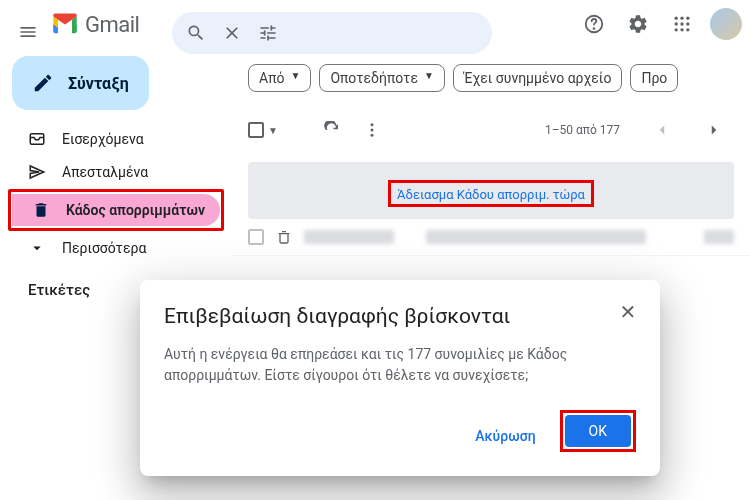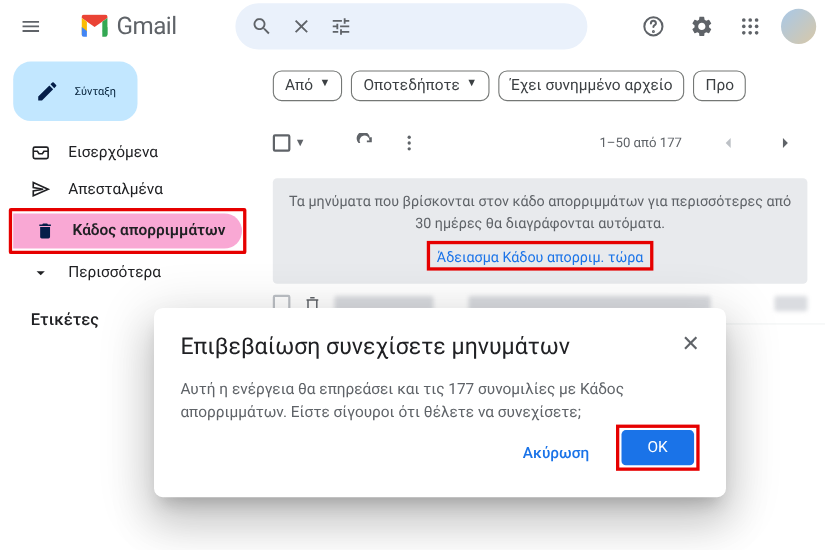--- a/index.html
+++ b/index.html
@@ -1,32 +1,32 @@
 <!DOCTYPE html>
 <html><head>
 <meta charset="utf-8">
 <style>
 * { margin: 0; padding: 0; box-sizing: border-box; font-family: 'Google Sans', Roboto, Arial, sans-serif; }
 body { background: #fff; width: 750px; height: 500px; overflow: hidden; position: relative; }
 
-.header { display: flex; align-items: center; height: 48px; padding: 12px 8px; gap: 24px; }
+.header { display: flex; height: 48px; padding: 12px 8px; gap: 3px; }
 .hamburger { width: 40px; height: 40px; display: flex; align-items: center; justify-content: center; cursor: pointer; border-radius: 50%; }
 .logo { display: flex; align-items: center; gap: 6px; cursor: pointer; }
 .logo-text { font-size: 22px; color: #5f6368; letter-spacing: -0.5px; }
 .search-bar { flex: 1; max-width: 320px; margin-left: 30px; background: #eaf1fb; border-radius: 24px; height: 42px; display: flex; align-items: center; padding: 0 6px; }
 .search-icon-btn, .clear-btn, .tune-btn { width: 36px; height: 36px; display: flex; align-items: center; justify-content: center; cursor: pointer; border-radius: 50%; }
 .search-input { flex: 1; border: none; background: transparent; font-size: 15px; color: #202124; outline: none; }
 .header-right { display: flex; align-items: center; gap: 4px; margin-left: auto; }
 .icon-btn { width: 40px; height: 40px; display: flex; align-items: center; justify-content: center; cursor: pointer; border-radius: 50%; color: #5f6368; }
 .avatar { width: 32px; height: 32px; border-radius: 50%; background: linear-gradient(135deg, #a8c8e8, #d8c8a8); margin-left: 4px; }
 
 .body-wrap { display: flex; height: calc(100% - 48px); }
 .sidebar { width: 232px; padding: 8px 0 8px 8px; }
 .compose { display: inline-flex; align-items: center; gap: 14px; background: #c2e7ff; border-radius: 16px; padding: 16px 20px; cursor: pointer; margin-bottom: 12px; margin-left: 4px; }
-.compose-label { font-size: 10px; color: #001d35; font-weight: 400; }
+.compose-label { font-size: 16px; color: #001d35; font-weight: 700; }
 .nav-item { display: flex; align-items: center; gap: 16px; height: 32px; padding: 0 12px 0 20px; border-radius: 0 16px 16px 0; cursor: pointer; font-size: 14px; color: #202124; margin: 1px 0; }
 .nav-item.active { background: #f9a8d4; font-weight: 600; }
 .nav-outline { border: 3px solid #e60000; border-radius: 2px; padding: 1px; margin-right: 8px; }
 .labels-header { padding: 16px 12px 8px 20px; font-size: 15px; font-weight: 500; color: #202124; }
 
 .main { flex: 1; padding: 8px 0 0 0; }
 .filter-row { display: flex; gap: 8px; padding: 8px 0 12px 16px; }
 .chip { display: inline-flex; gap: 6px; border: 1px solid #747775; border-radius: 8px; padding: 5px 10px; font-size: 14px; color: #3c4043; cursor: pointer; background: #fff; white-space: nowrap; }
 .chip .caret { font-size: 10px; }
 
@@ -45,21 +45,21 @@
 .notice-link { font-size: 13px; color: #1a73e8; cursor: pointer; }
 
 .blur-row { display: flex; align-items: center; gap: 12px; padding: 10px 16px; border-bottom: 1px solid #f1f3f4; }
 .blur-block { background: #dadce0; height: 14px; border-radius: 2px; filter: blur(2px); }
 .row-cb { width: 16px; height: 16px; border: 2px solid #bdc1c6; border-radius: 2px; }
 
 .modal-backdrop { position: absolute; left: 0; right: 0; top: 0; bottom: 0; pointer-events: none; }
 .modal { position: absolute; left: 140px; top: 280px; width: 520px; background: #fff; border-radius: 8px; box-shadow: 0 11px 15px -7px rgba(0,0,0,.2), 0 24px 38px 3px rgba(0,0,0,.14), 0 9px 46px 8px rgba(0,0,0,.12); padding: 24px; pointer-events: auto; }
 .modal-title { font-size: 21px; color: #202124; font-weight: 400; margin-bottom: 16px; }
 .modal-close { position: absolute; top: 16px; right: 16px; width: 32px; height: 32px; display: flex; align-items: center; justify-content: center; cursor: pointer; color: #5f6368; font-size: 20px; }
-.modal-body { font-size: 14px; color: #5f6368; line-height: 1.5; }
+.modal-body { font-size: 14px; color: #5f6368; line-height: 1.5; margin-bottom: 24px; }
 .modal-actions { display: flex; justify-content: flex-end; align-items: flex-end; gap: 8px; }
 .btn-text { padding: 8px 16px; font-size: 14px; color: #1a73e8; font-weight: 500; cursor: pointer; border-radius: 4px; }
 .btn-primary { padding: 8px 24px; background: #1a73e8; color: #fff; font-size: 14px; font-weight: 400; border-radius: 4px; cursor: pointer; }
 .ok-outline { border: 3px solid #e60000; padding: 2px; }
 
 svg { display: block; }
 </style>
 </head>
 <body>
 
@@ -213,42 +213,41 @@
         </div>
         <div class="nav-arrow">
           <svg width="18" height="18" viewBox="0 0 24 24" fill="currentColor">
               <path d="M9 6l6 6-6 6V6z"></path>
             </svg>
         </div>
       </div>
     </div>
 
     <div class="notice">
-      <div class="notice-text">Τα μηνύματα που βρίσκονται στον κάδο απορριμμάτων για περισσότερες από 30 ημέρες θα διαγράφονται αυτόματα.</div>
       <div class="notice-link-wrap">
         <span class="notice-link">Άδειασμα Κάδου απορριμ. τώρα</span>
       </div>
     </div>
 
     <div class="blur-row">
       <div class="row-cb"></div>
       <svg width="16" height="16" viewBox="0 0 24 24" fill="none" stroke="#5f6368" stroke-width="2">
           <path d="M6 7h12v12a2 2 0 01-2 2H8a2 2 0 01-2-2V7zM9 4h6M4 7h16"></path>
         </svg>
       <div class="blur-block" style="width:90px"></div>
       <div class="blur-block" style="width:220px;margin-left:20px"></div>
       <div class="blur-block" style="width:30px;margin-left:auto"></div>
     </div>
   </div>
 </div>
 
 <div class="modal-backdrop">
   <div class="modal">
     <div class="modal-close">✕</div>
-    <div class="modal-title">Επιβεβαίωση συνεχίσετε μηνυμάτων</div>
+    <div class="modal-title">Επιβεβαίωση διαγραφής βρίσκονται</div>
     <div class="modal-body">Αυτή η ενέργεια θα επηρεάσει και τις 177 συνομιλίες με Κάδος απορριμμάτων. Είστε σίγουροι ότι θέλετε να συνεχίσετε;</div>
     <div class="modal-actions">
       <div class="btn-text">Ακύρωση</div>
       <div class="ok-outline">
         <div class="btn-primary">OK</div>
       </div>
     </div>
   </div>
 </div>
 

